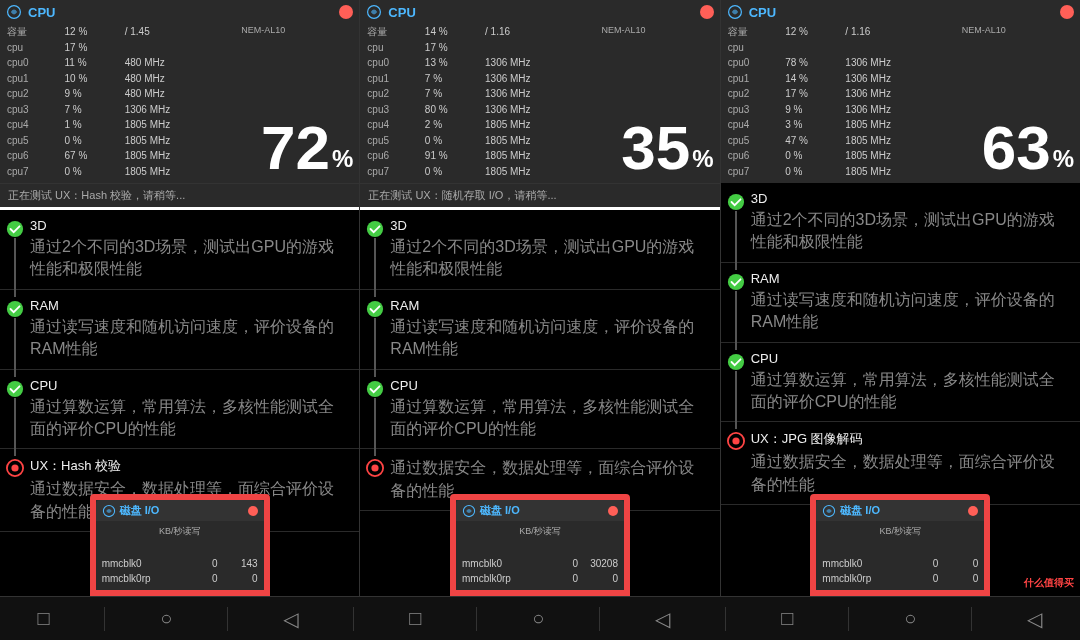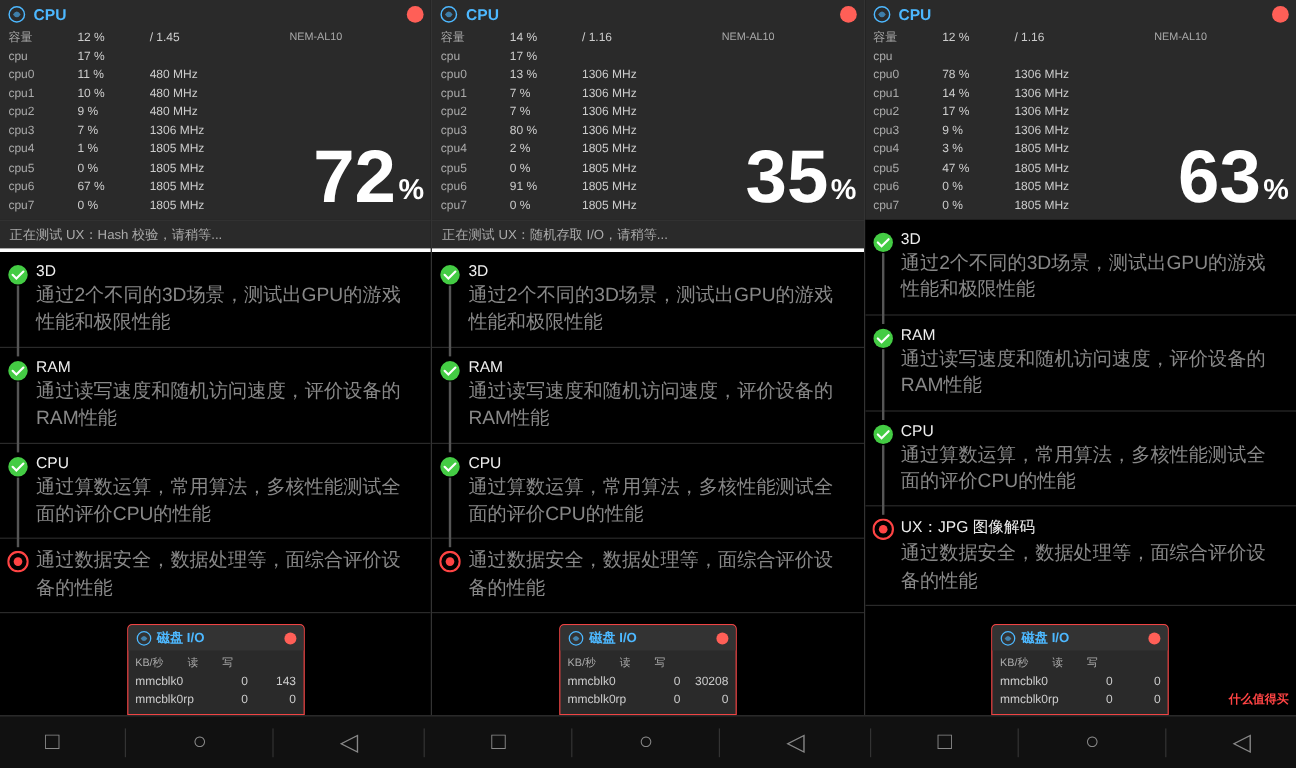--- a/index.html
+++ b/index.html
@@ -136,23 +136,23 @@
       background: #555;
     }
     .benchmark-item:last-child .timeline-line { display: none; }
 
     
     .disk-overlay {
       position: absolute;
       bottom: 0;
       left: 50%;
       transform: translateX(-50%);
-      width: 148px;
+      width: 180px;
       background: #2a2a2a;
-      border: 1px solid #ef4444;
+      border: 6px solid #ef4444;
       border-radius: 4px 4px 0 0;
       z-index: 10;
       font-size: 10px;
     }
     .disk-title-bar {
       display: flex;
       align-items: center;
       justify-content: space-between;
       padding: 3px 6px;
       background: #333;
@@ -172,25 +172,24 @@
       border-radius: 50%;
       background: #ff5f57;
       display: inline-block;
     }
     .disk-content {
       padding: 4px 6px;
       color: #ccc;
     }
     .disk-header-row {
       display: flex;
-      justify-content: flex-start;
+      justify-content: center;
       color: #aaa;
       font-size: 9px;
-      margin-bottom: 2px;
-      gap: 20px;
+      margin-bottom: 18px;
     }
     .disk-row {
       display: flex;
       justify-content: space-between;
       font-size: 10px;
       line-height: 1.5;
     }
     .disk-row .dev { flex: 1; color: #ccc; }
     .disk-row .val { width: 40px; text-align: right; color: #ccc; }
 
@@ -333,20 +332,21 @@
       <div class="timeline-line"></div>
       <div class="benchmark-item-title">CPU</div>
       <div class="benchmark-item-desc">通过算数运算，常用算法，多核性能测试全面的评价CPU的性能</div>
     </div>
         <div class="benchmark-item active">
       <svg class="check-icon" viewBox="0 0 20 20">
         <circle cx="10" cy="10" r="9" fill="none" stroke="#ff4444" stroke-width="2"></circle>
         <circle cx="10" cy="10" r="4" fill="#ff4444"></circle>
       </svg>
 
+      <div class="benchmark-item-title">UX：Hash 校验</div>
       <div class="benchmark-item-desc">通过数据安全，数据处理等，面综合评价设备的性能</div>
     </div>
       </div>
       <div class="disk-overlay">
     <div class="disk-title-bar">
       <div class="disk-title">
         <svg width="14" height="14" viewBox="0 0 20 20">
           <circle cx="10" cy="10" r="8" stroke="#4db8ff" stroke-width="1.5" fill="none"></circle>
           <path d="M6 10 Q10 4 14 10 Q10 16 6 10" fill="#4db8ff" opacity="0.6"></path>
         </svg>

